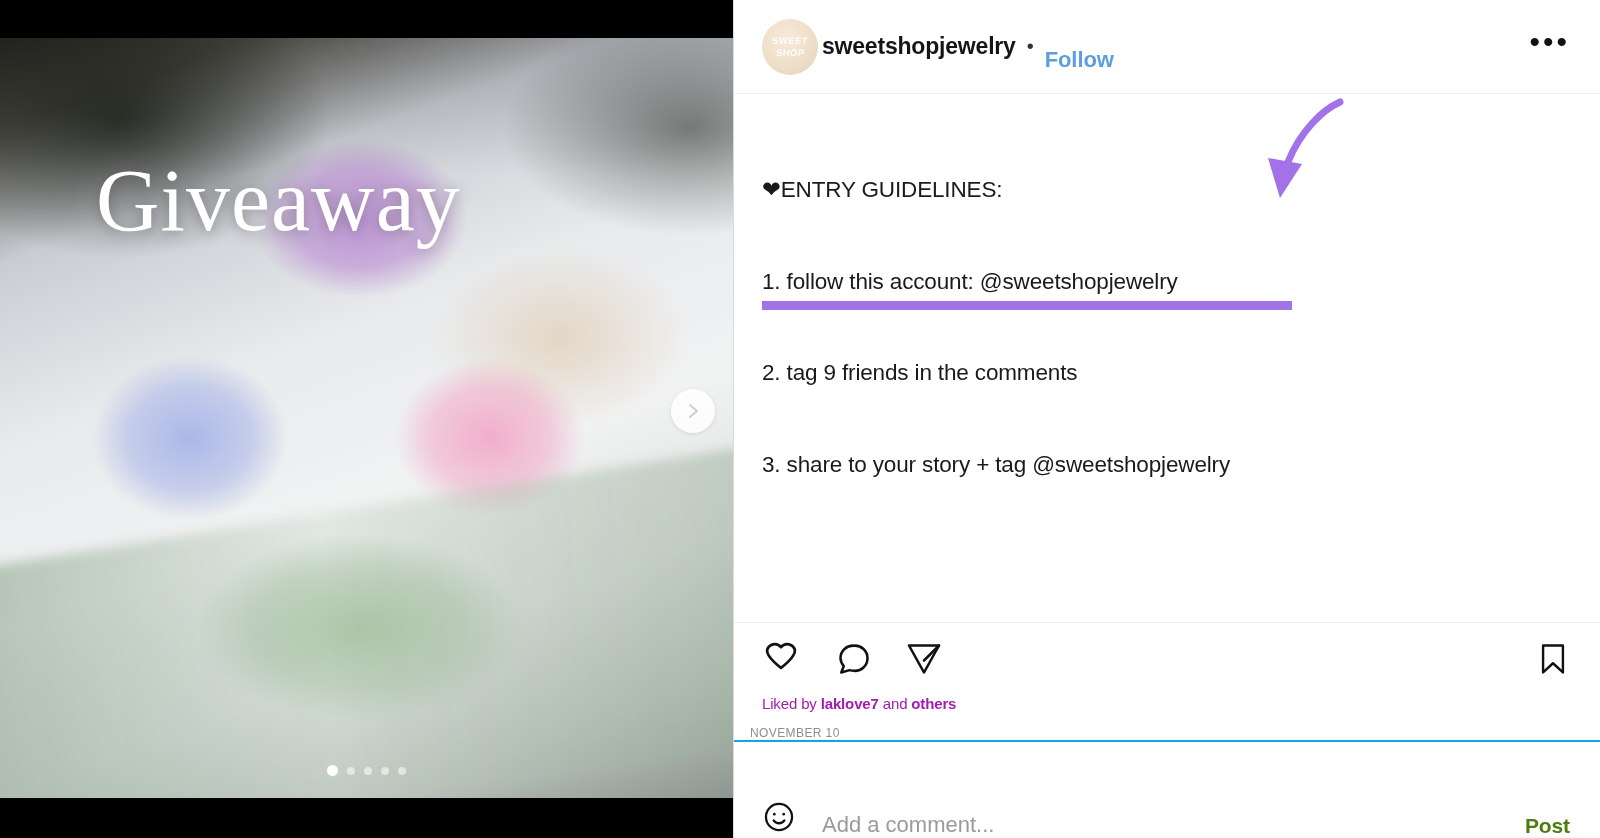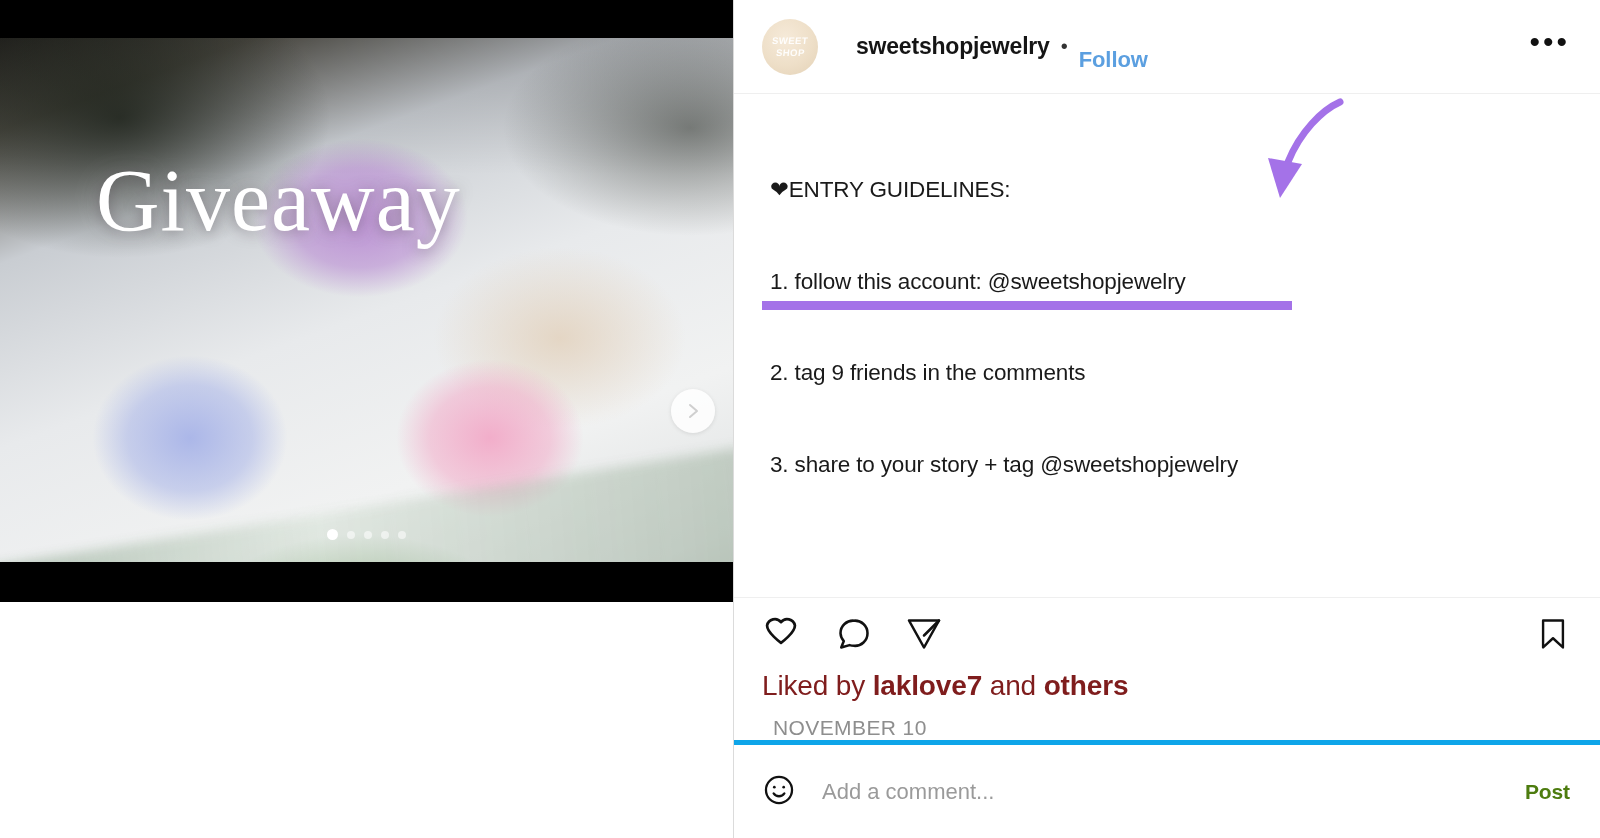--- a/index.html
+++ b/index.html
@@ -11,21 +11,21 @@
   }
   .post {
     display: flex;
     width: 1600px; height: 838px;
     background: #fff;
   }
 
   
   .media {
     position: relative;
-    width: 733px; height: 602px;
+    width: 733px; height: 838px;
     background: #000;
     overflow: hidden;
     flex: 0 0 733px;
   }
   .media-photo {
     position: absolute; left: 0; top: 38px;
     width: 733px; height: 760px;
     background:
       radial-gradient(ellipse 150px 110px at 360px 180px, rgba(186,140,212,.95) 0%, rgba(186,140,212,.6) 45%, rgba(186,140,212,0) 72%),
       radial-gradient(ellipse 130px 110px at 190px 400px, rgba(168,180,232,.95) 0%, rgba(168,180,232,.55) 48%, rgba(168,180,232,0) 75%),
@@ -110,40 +110,40 @@
     overflow: hidden;
   }
   .avatar-line {
     font-family: "Liberation Sans", sans-serif;
     font-size: 9.5px; font-weight: 700;
     color: rgba(255,255,255,.92);
     letter-spacing: .5px; line-height: 1.18;
     transform: skewX(-6deg);
   }
   .header-username {
-    margin-left: 38px;
+    margin-left: 4px;
     font-size: 23px; font-weight: 600; color: #151515;
     letter-spacing: -.2px;
   }
   .header-dot { margin: 0 11px; color: #333; font-size: 20px; }
   .header-follow {
     font-size: 22px; font-weight: 700; color: #5b9fe0;
     letter-spacing: -.1px; cursor: pointer; margin-top: 27px;
   }
   .header-menu {
     margin-left: auto;
     font-size: 30px; color: #111; letter-spacing: 3px;
     line-height: .4; cursor: pointer; padding-bottom: 10px;
   }
 
   
   .caption-area {
     flex: 1 1 auto;
     position: relative;
-    padding: 20px 28px 0 36px;
+    padding: 20px 28px 0 28px;
     overflow: hidden;
     border-bottom: 1px solid #efefef;
   }
   .caption {
     font-size: 22.5px;
     line-height: 30.5px;
     color: #1a1a1a;
     letter-spacing: -.15px;
     white-space: pre-wrap;
     position: relative;
@@ -172,35 +172,35 @@
     display: flex; align-items: center;
     padding: 0 30px 0 28px;
   }
   .act-icon { cursor: pointer; display: flex; align-items: center; }
   .act-like { margin-right: 36px; }
   .act-comment { margin-right: 34px; }
   .act-save { margin-left: auto; }
 
   .likes {
     padding: 0 28px;
-    font-size: 28px; color: #7f1d1d; letter-spacing: -.15px;
+    font-size: 15px; color: #a21caf; letter-spacing: -.15px;
   }
   .likes b { font-weight: 700; }
   .date {
-    padding: 14px 28px 0 39px;
-    font-size: 21px; color: #8e8e8e;
+    padding: 14px 28px 0 16px;
+    font-size: 12px; color: #8e8e8e;
     letter-spacing: .4px; text-transform: uppercase;
   }
 
   .comment-bar {
     margin-top: auto;
     height: 98px; flex: 0 0 98px;
-    display: flex; align-items: center;
+    display: flex; align-items: flex-end;
     padding: 0 30px 0 28px;
-    border-top: 5px solid #0ea5e9;
+    border-top: 2px solid #0ea5e9;
   }
   .comment-input {
     flex: 1 1 auto;
     border: none; outline: none;
     margin-left: 26px;
     font-family: "Liberation Sans", sans-serif;
     font-size: 22px; color: #262626;
     background: transparent;
   }
   .comment-input::placeholder { color: #9a9a9a; }

